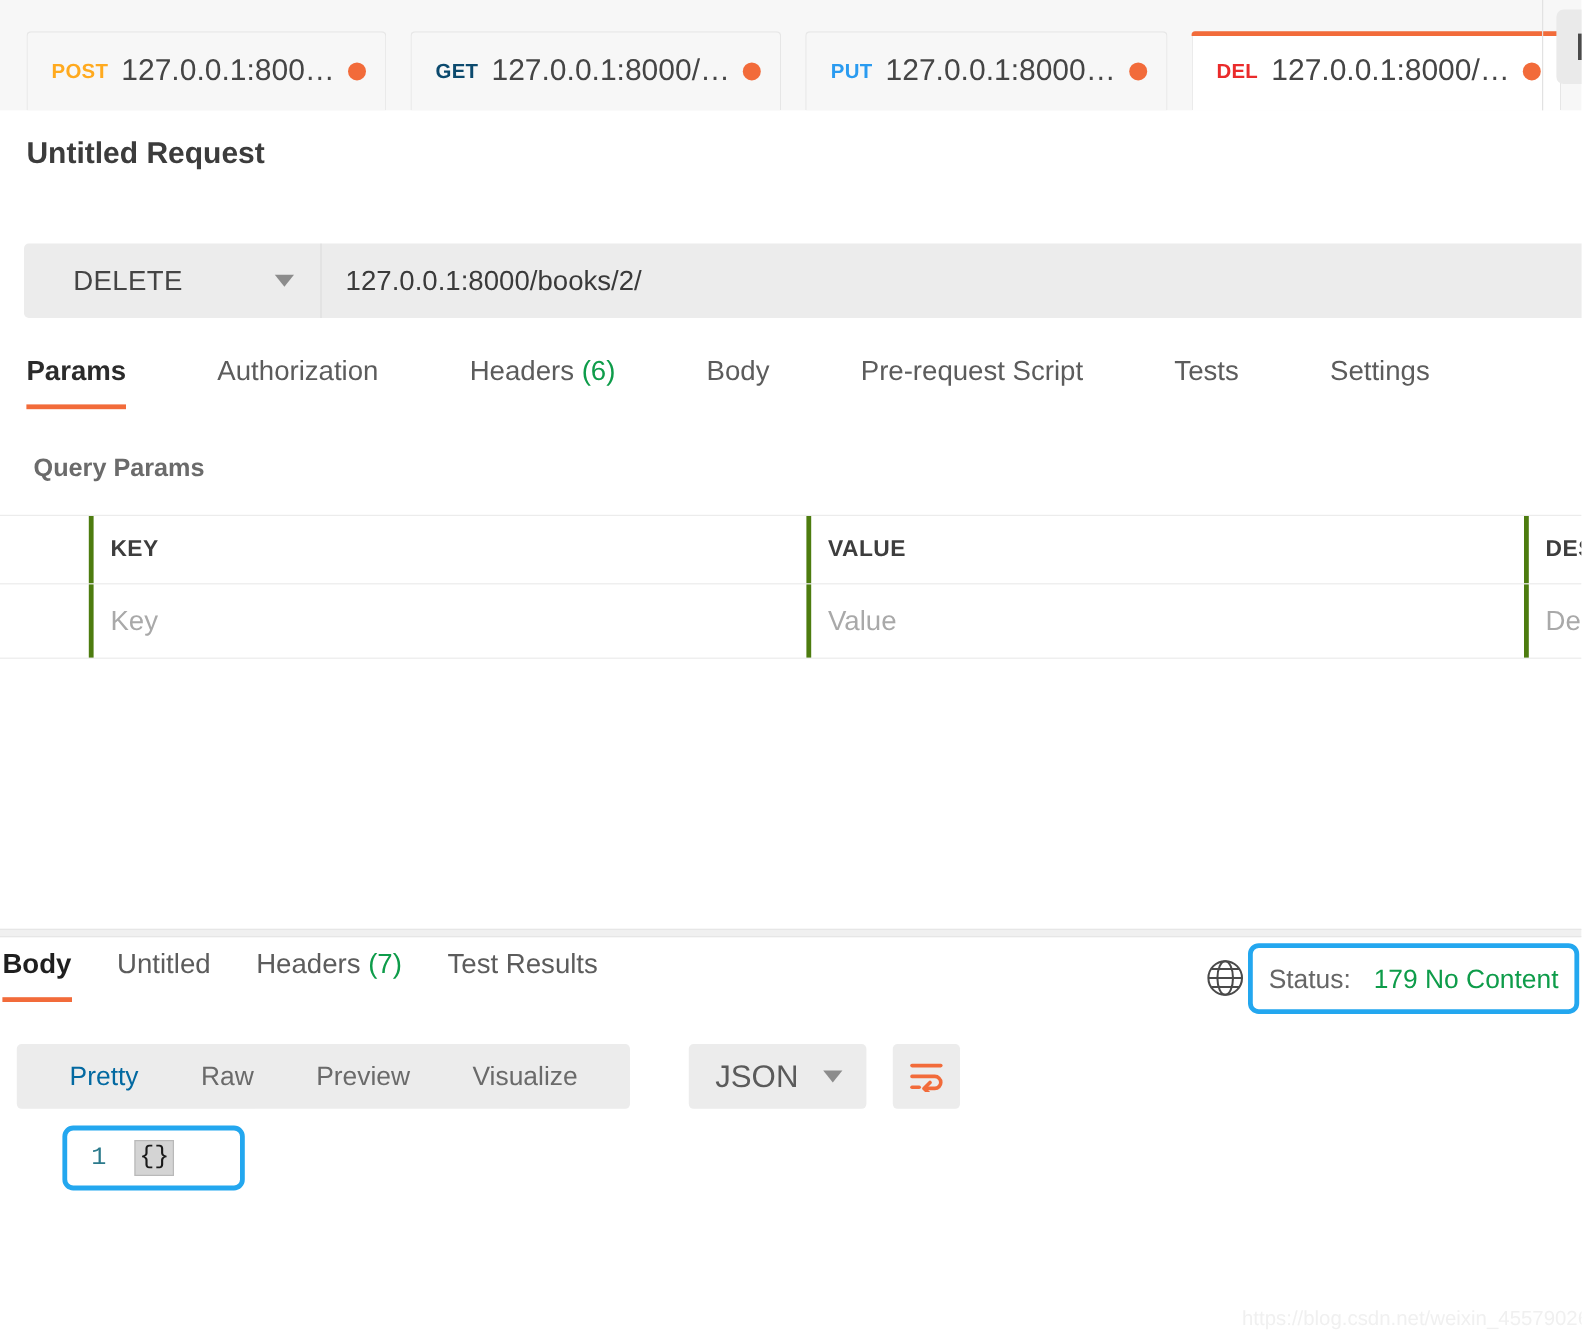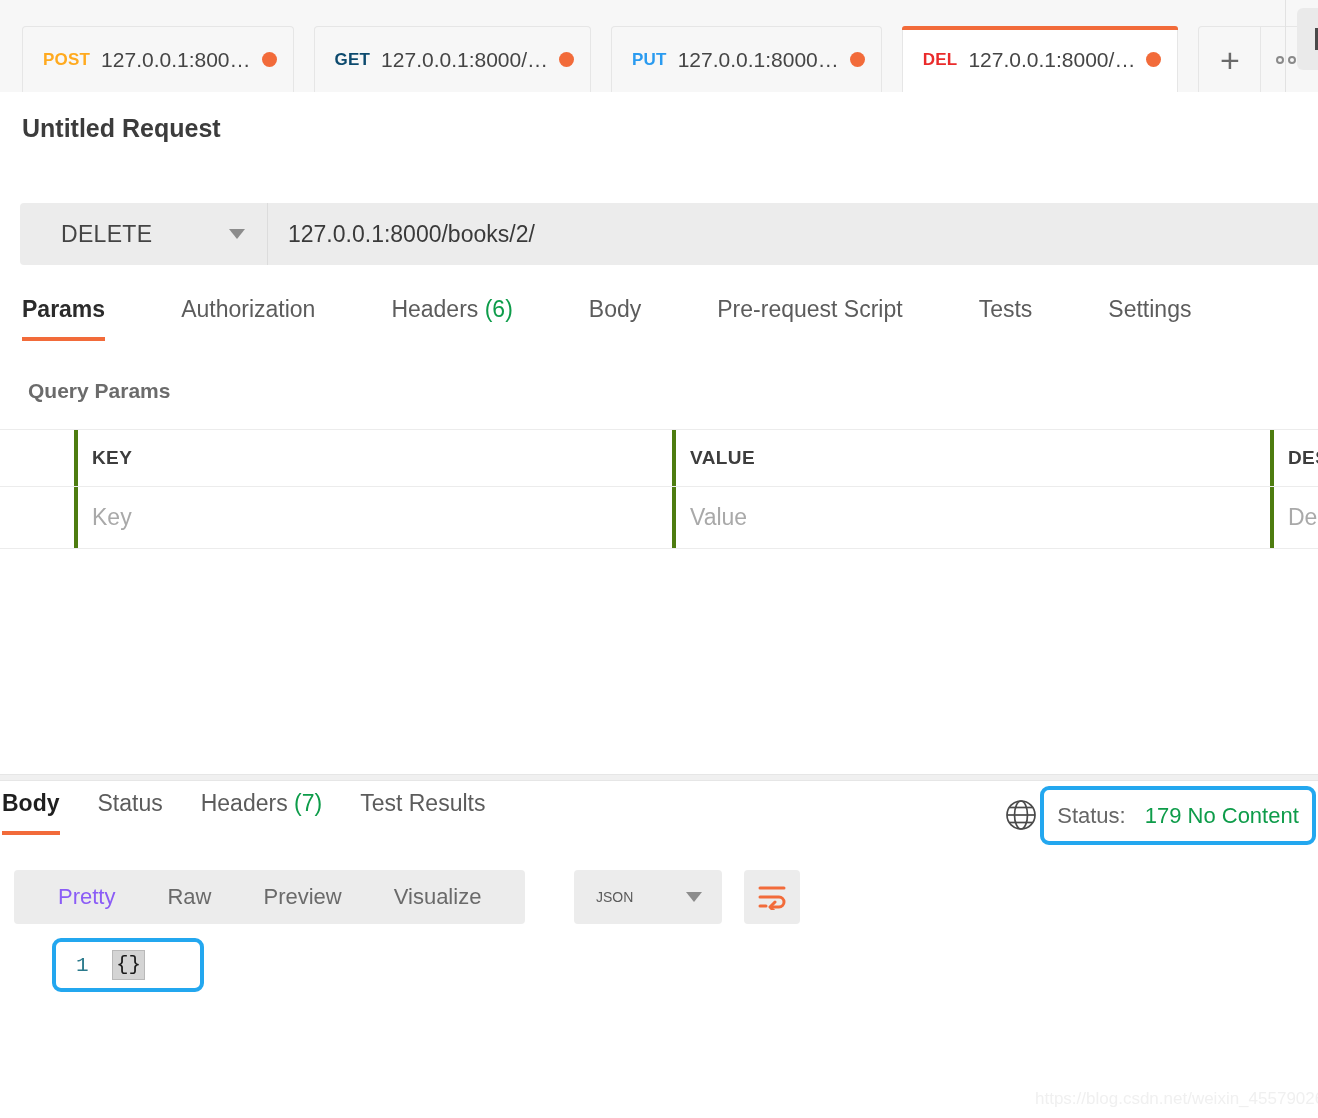--- a/index.html
+++ b/index.html
@@ -36,21 +36,21 @@
   }
   .req-tab.active::before {
     content: ""; position: absolute; left: -1px; right: -1px; top: -1px; height: 4px;
     background: #f26b3a; border-radius: 3px 3px 0 0;
   }
   .tab-method { font-size: 17px; font-weight: bold; letter-spacing: .2px; }
   .m-post { color: #ffaa1f; }
   .m-get  { color: #0c4a6e; }
   .m-put  { color: #2a9bf0; }
   .m-del  { color: #ea2b2b; }
-  .tab-url { font-size: 21px; color: #454545; white-space: nowrap; flex: 1; }
+  .tab-url { font-size: 25px; color: #454545; white-space: nowrap; flex: 1; }
   .tab-dot { width: 15px; height: 15px; border-radius: 50%; background: #f26b3a; flex: none; }
 
   .tab-btns { display: flex; align-items: flex-end; height: 92px; }
   .tab-btn {
     width: 63px; height: 66px;
     border: 1px solid #e6e6e6; border-bottom: none;
     background: #f7f7f7;
     display: flex; align-items: center; justify-content: center;
     color: #5f5f5f;
   }
@@ -161,28 +161,28 @@
   .status-label { font-size: 22px; color: #666; }
   .status-value { font-size: 22px; color: #0e9c4a; }
 
   
   .viewer-tabs {
     position: absolute; left: 14px; top: 870px; height: 54px;
     background: #ececec; border-radius: 4px;
     display: flex; align-items: center; padding: 0 18px;
   }
   .vtab { font-size: 22px; color: #6a6a6a; padding: 0 26px; white-space: nowrap; }
-  .vtab.active { color: #8b5cf6; }
+  .vtab.active { color: #0369a1; }
 
   .fmt-select {
     position: absolute; left: 574px; top: 870px; width: 148px; height: 54px;
     background: #ececec; border-radius: 4px;
     display: flex; align-items: center; justify-content: space-between; padding: 0 20px 0 22px;
   }
-  .fmt-label { font-size: 14px; color: #5b5b5b; }
+  .fmt-label { font-size: 26px; color: #5b5b5b; }
   .wrap-btn {
     position: absolute; left: 744px; top: 870px; width: 56px; height: 54px;
     background: #ececec; border-radius: 4px;
     display: flex; align-items: center; justify-content: center;
   }
 
   
   .code-box {
     position: absolute; left: 52px; top: 938px; width: 152px; height: 54px;
     border: 4px solid #23a7ef; border-radius: 9px; background: #fff;
@@ -303,21 +303,21 @@
       <div class="qp-cell qp-desc">
         <span class="qp-ph">De</span>
       </div>
     </div>
   </div>
 
   <div class="resp-divider"></div>
 
   <div class="resptabs">
     <div class="resptab active"><span>Body</span></div>
-    <div class="resptab"><span>Status</span></div>
+    <div class="resptab"><span>Untitled</span></div>
     <div class="resptab"><span>Headers</span> <span class="cnt">(7)</span></div>
     <div class="resptab"><span>Test Results</span></div>
   </div>
 
   <div class="globe-icon">
     <svg viewBox="0 0 34 34" width="34" height="34" fill="none" stroke="#4a4a4a" stroke-width="1.7">
       <circle cx="17" cy="17" r="14"></circle>
       <ellipse cx="17" cy="17" rx="6.5" ry="14"></ellipse>
       <line x1="3" y1="17" x2="31" y2="17"></line>
       <line x1="5.5" y1="9.5" x2="28.5" y2="9.5"></line>

